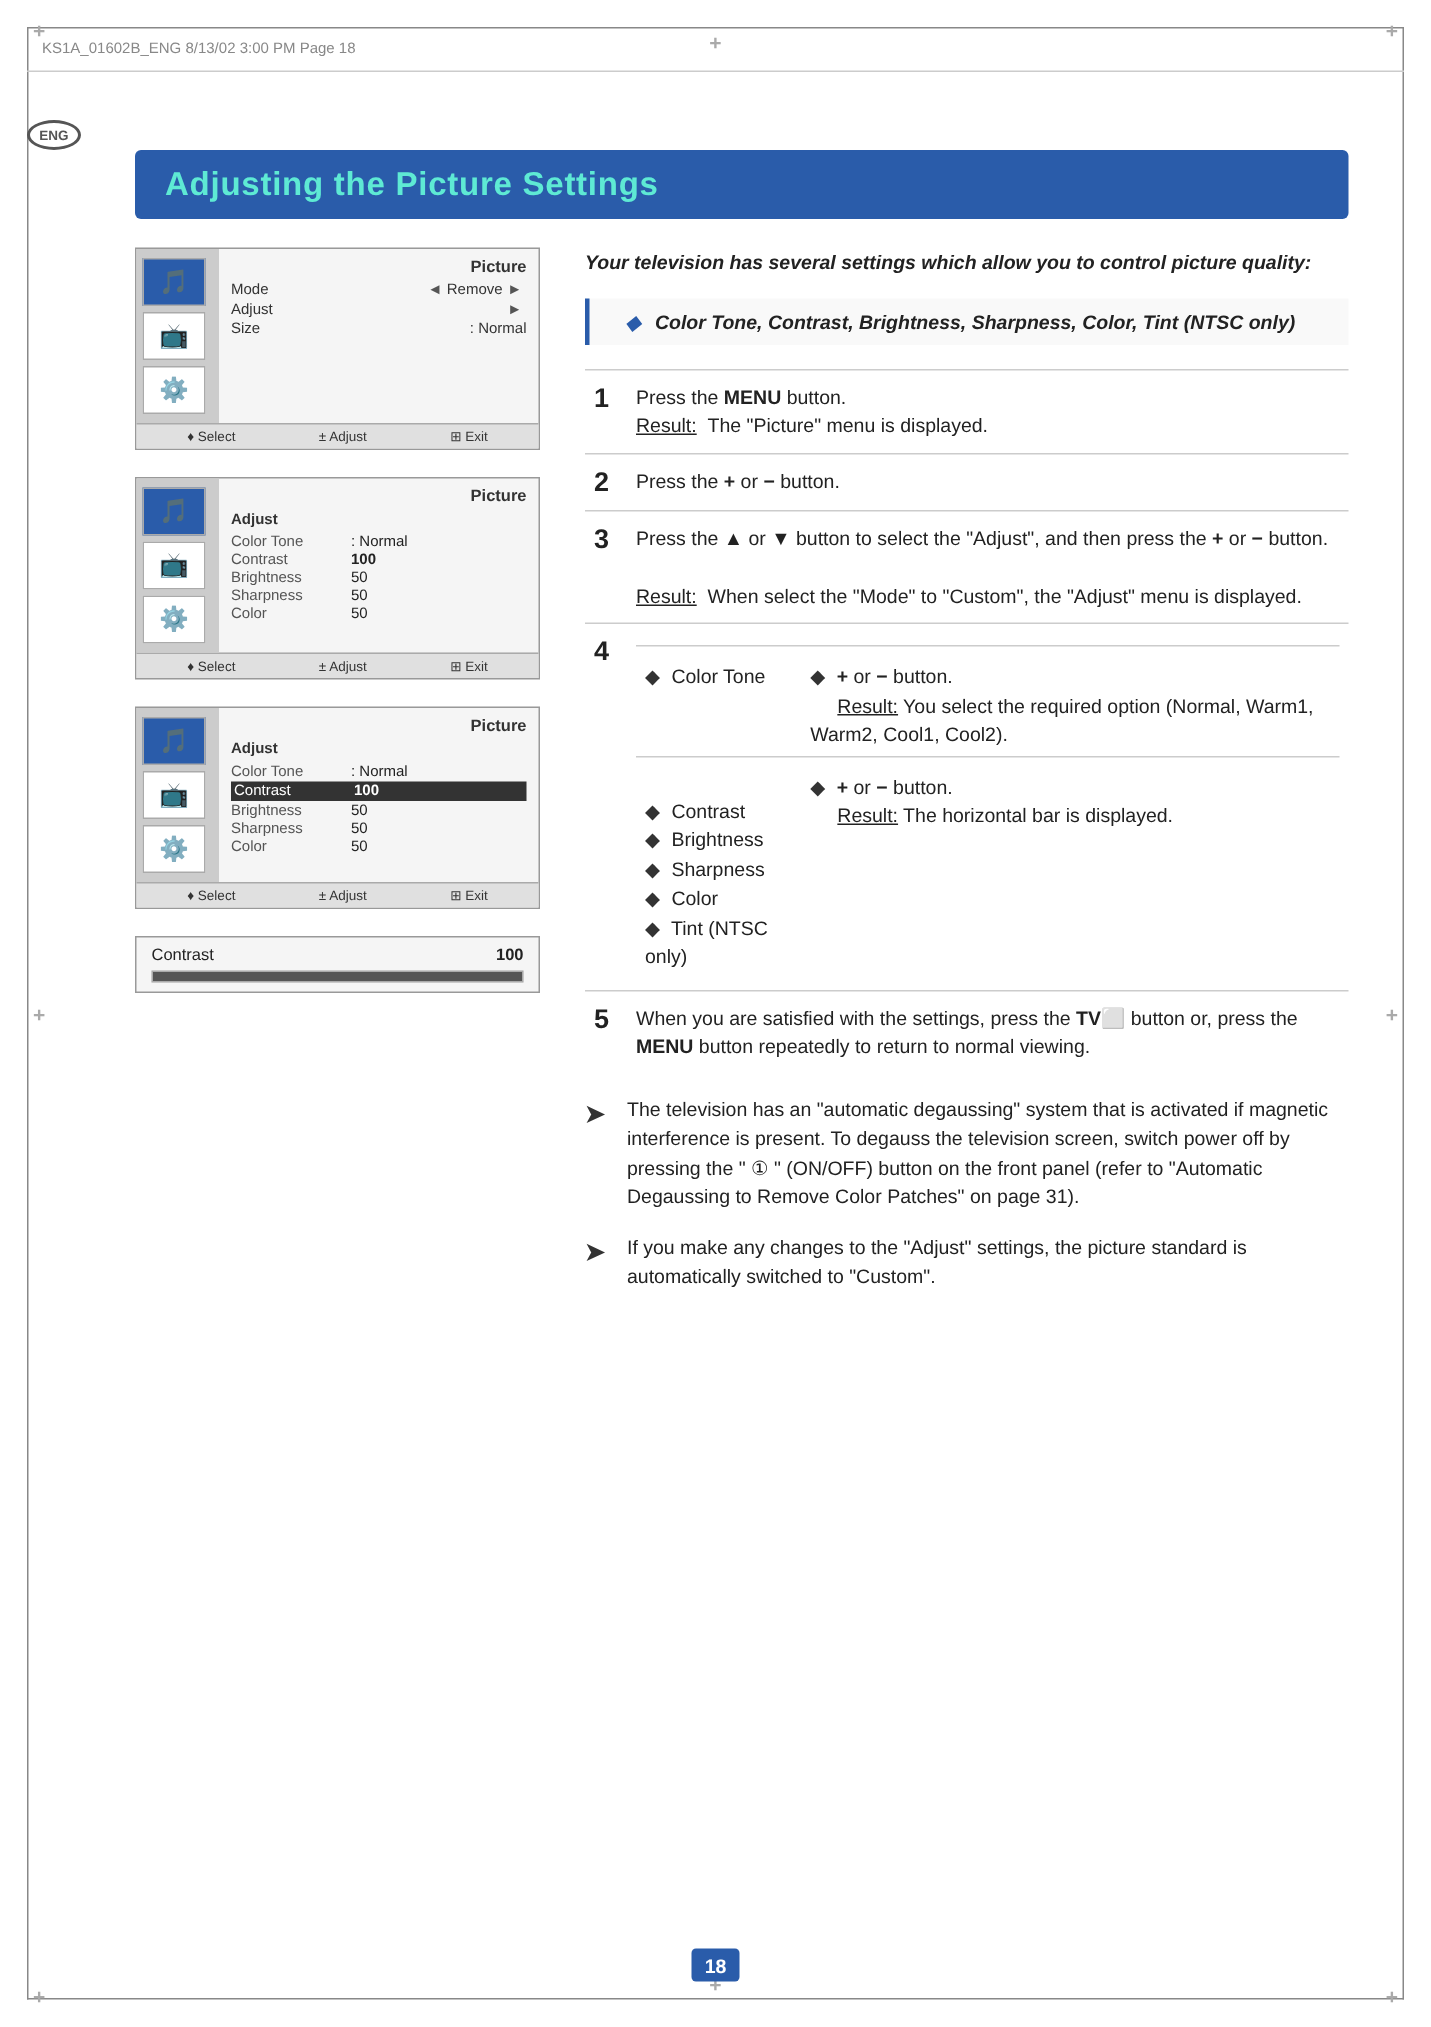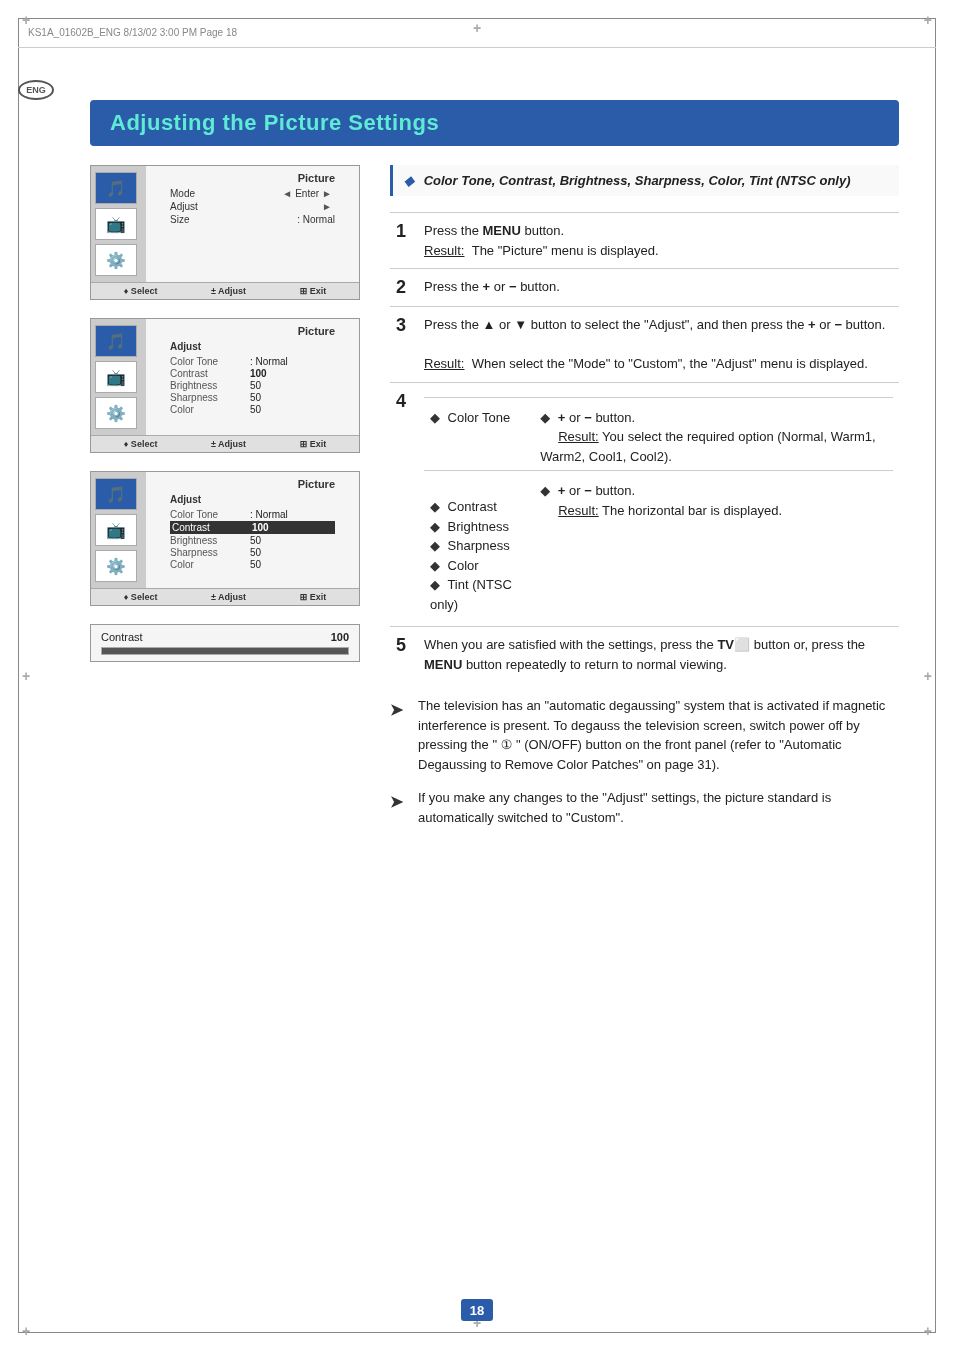--- a/index.html
+++ b/index.html
@@ -129,21 +129,21 @@
       align-items: center;
       justify-content: center;
       font-size: 16px;
     }
     .tv-icon.selected {
       background: #2a5caa;
       color: #fff;
     }
     .tv-content {
       flex: 1;
-      padding: 6px 24px;
+      padding: 6px 8px;
     }
     .tv-content-header {
       text-align: right;
       font-weight: bold;
       font-size: 11px;
       margin-bottom: 4px;
       color: #333;
     }
     .tv-menu-item {
       display: flex;
@@ -157,21 +157,20 @@
     .tv-menu-item .arrow { margin: 0 3px; color: #555; }
     .tv-menu-item .value { }
     .tv-panel-footer {
       border-top: 1px solid #aaa;
       background: #e0e0e0;
       display: flex;
       justify-content: space-around;
       padding: 3px 6px;
       font-size: 9px;
       color: #333;
-      font-weight: bold;
     }
 
     
     .tv-adjust-row {
       display: flex;
       margin-bottom: 1px;
       font-size: 10px;
     }
     .tv-adjust-row .alabel {
       width: 70px;
@@ -209,21 +208,21 @@
       font-weight: bold;
       font-size: 13px;
       margin-bottom: 14px;
       line-height: 1.5;
     }
 
     
     .bullet-block {
       background: #f9f9f9;
       border-left: 3px solid #2a5caa;
-      padding: 8px 11px;
+      padding: 8px 24px;
       margin-bottom: 16px;
       font-style: italic;
       font-weight: bold;
       font-size: 13px;
     }
     .bullet-block .diamond {
       color: #2a5caa;
       margin-right: 6px;
     }
 
@@ -365,21 +364,21 @@
       <div class="tv-icons">
         <div class="tv-icon selected">🎵</div>
         <div class="tv-icon">📺</div>
         <div class="tv-icon">⚙️</div>
       </div>
       <div class="tv-content">
         <div class="tv-content-header">Picture</div>
         <div class="tv-menu-item">
           <span class="label">Mode</span>
           <span class="arrow">◄</span>
-          <span class="value">Enter</span>
+          <span class="value">Remove</span>
           <span class="arrow">►</span>
         </div>
         <div class="tv-menu-item">
           <span class="label">Adjust</span>
           <span class="arrow">►</span>
         </div>
         <div class="tv-menu-item">
           <span class="label">Size</span>
           <span class="value">: Normal</span>
         </div>
@@ -477,20 +476,21 @@
     </div>
     <div class="contrast-bar">
       <div class="contrast-bar-fill" style="width:100%;"></div>
     </div>
   </div>
 
 </div>
 
 <div class="right-col">
 
+  <p class="intro-text">Your television has several settings which allow you to control picture quality:</p>
 
   <div class="bullet-block">
     <span class="diamond">◆</span>
     <span><em>Color Tone, Contrast, Brightness, Sharpness, Color, Tint (NTSC only)</em></span>
   </div>
 
   <table class="steps-table">
 
     <tbody>
         <tr>

